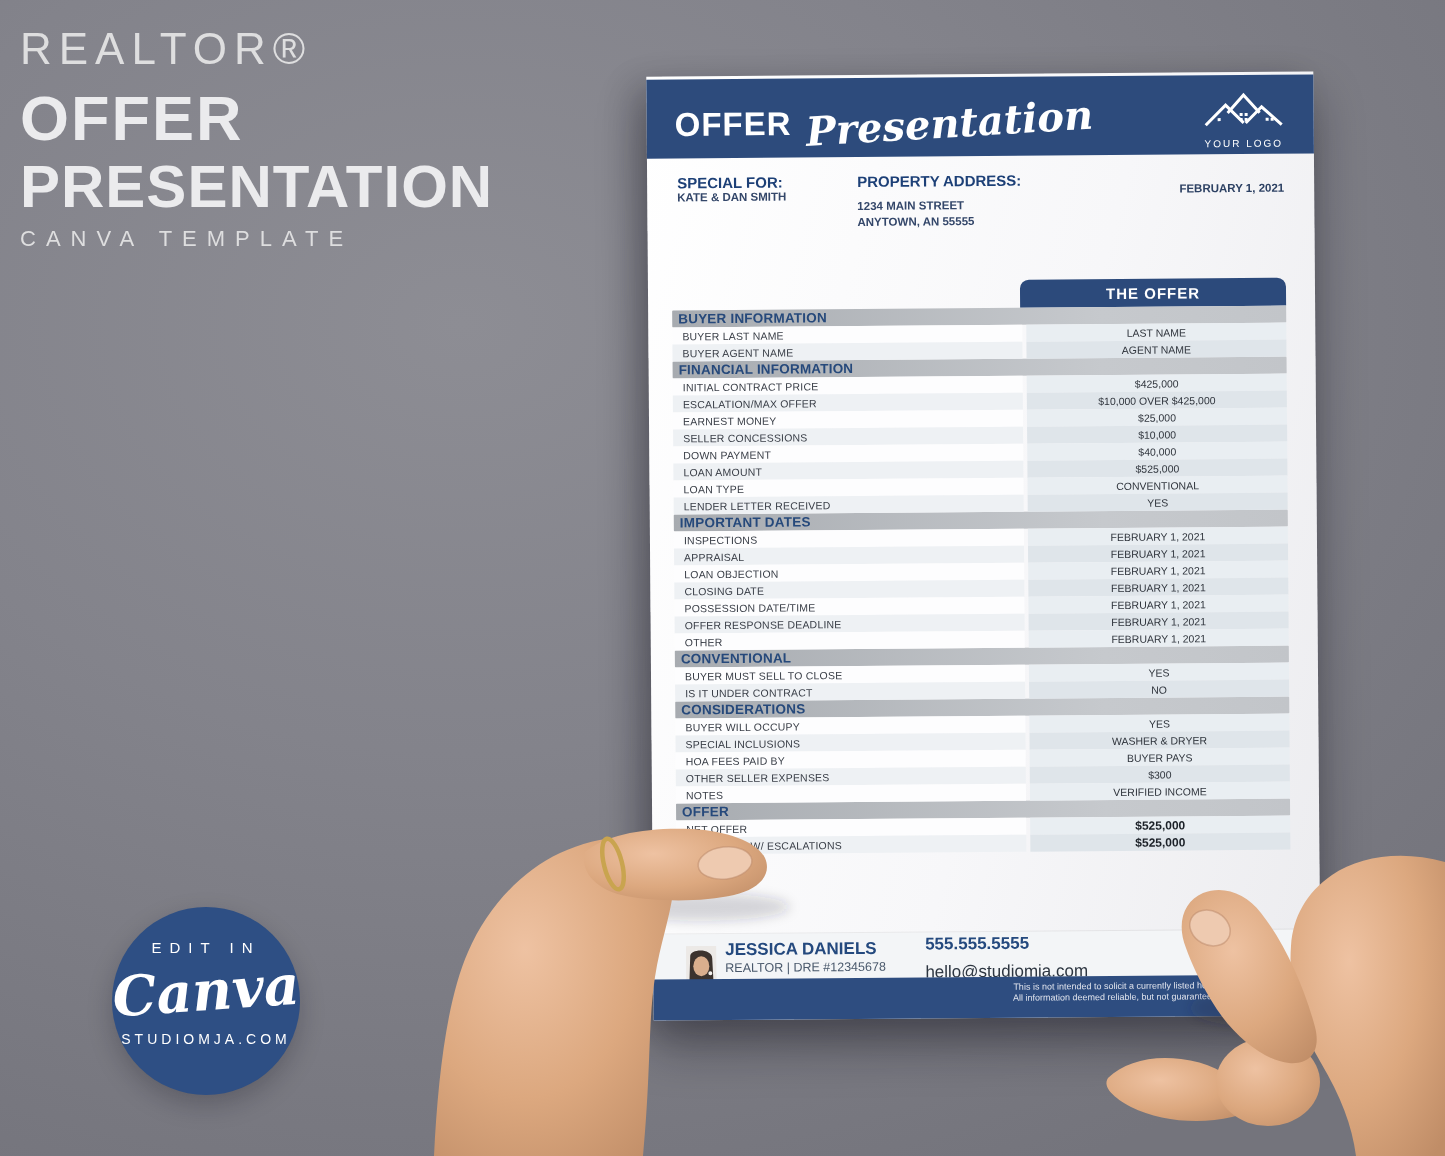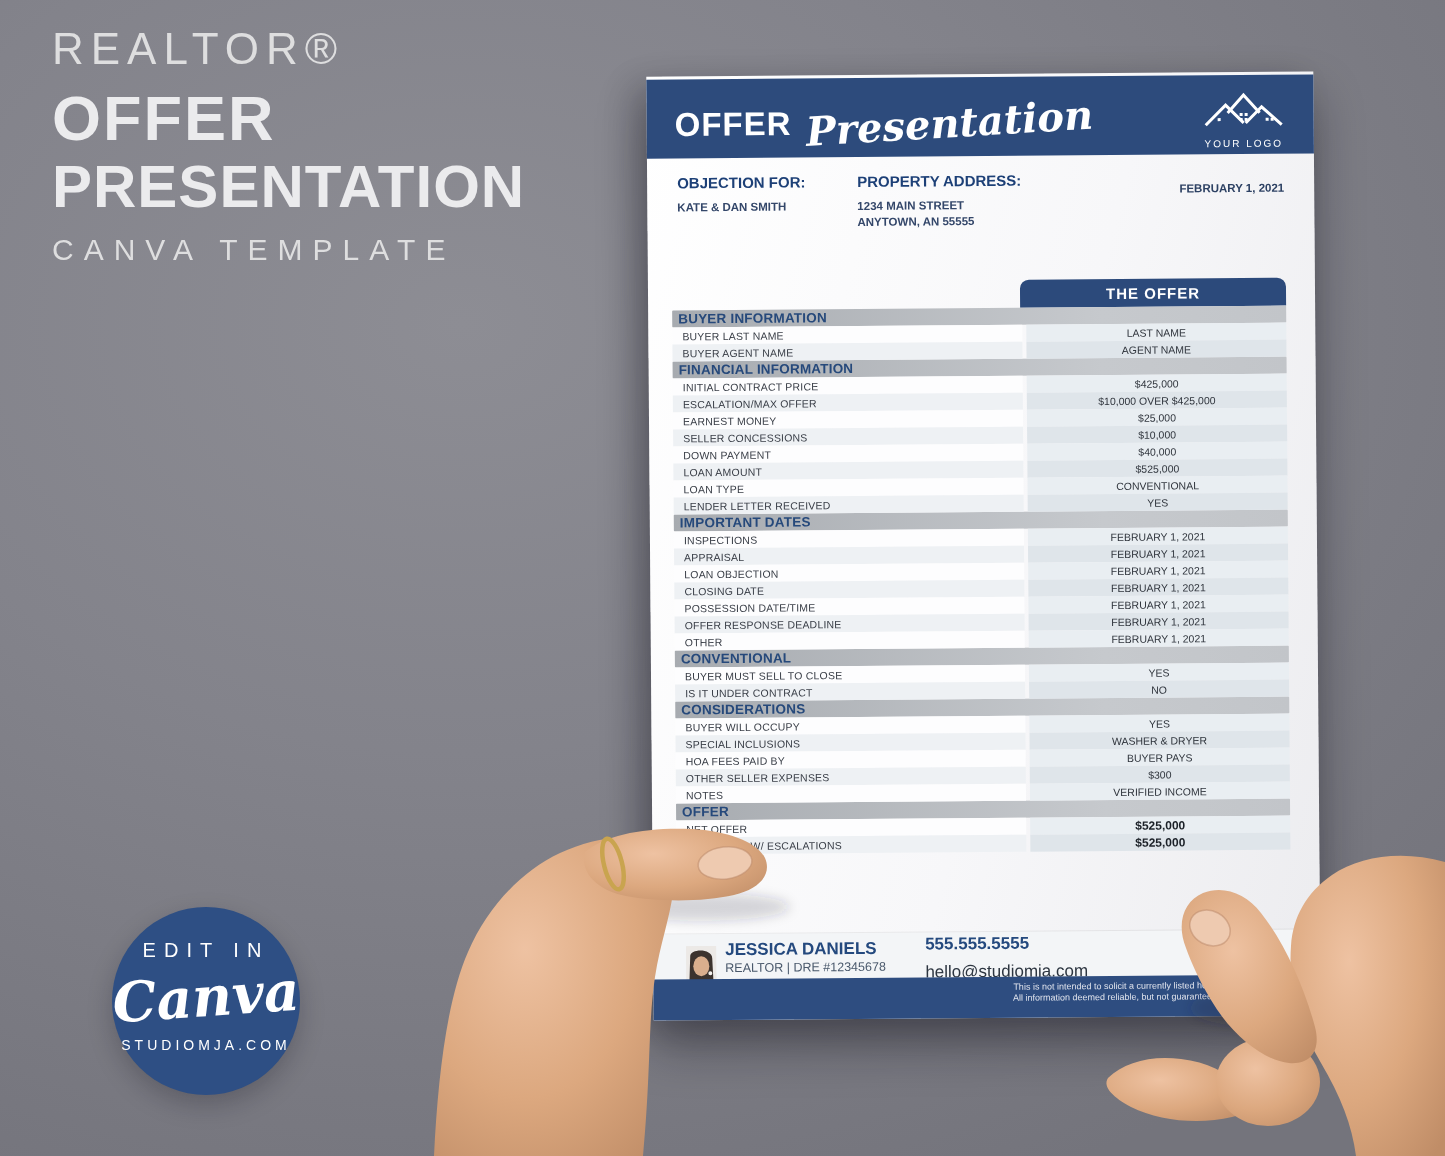--- a/index.html
+++ b/index.html
@@ -1,47 +1,47 @@
 <!DOCTYPE html>
 <html><head>
 <meta charset="utf-8">
 <style>
   html,body{margin:0;padding:0;background:#6e6e76;}
   #stage{position:relative;width:1445px;height:1156px;overflow:hidden;
     background:radial-gradient(1300px 950px at 32% 28%, #8d8d94 0%, #83838b 45%, #74747c 100%);
     font-family:"Liberation Sans", sans-serif;}
   
-  .promo{position:absolute;left:52px;top:24px;color:#e2e2e5;}
+  .promo{position:absolute;left:20px;top:24px;color:#e2e2e5;}
   .promo .brand{font-size:44px;font-weight:400;letter-spacing:7px;color:#dededf;}
   .promo .t1{font-size:63px;font-weight:800;letter-spacing:2px;margin-top:8px;color:#ebebed;}
   .promo .t2{font-size:60px;font-weight:800;letter-spacing:1px;margin-top:-2px;color:#ebebed;}
-  .promo .t3{font-size:30px;font-weight:400;letter-spacing:10px;margin-top:12px;color:#dededf;}
+  .promo .t3{font-size:22px;font-weight:400;letter-spacing:10px;margin-top:5px;color:#dededf;}
   
   .badge{position:absolute;left:112px;top:907px;width:188px;height:188px;border-radius:50%;
     background:#2e4f84;color:#fff;text-align:center;box-shadow:0 10px 25px rgba(20,20,30,.25);}
-  .badge .b1{margin-top:32px;font-size:20px;letter-spacing:8px;font-weight:400;}
+  .badge .b1{margin-top:32px;font-size:15px;letter-spacing:8px;font-weight:400;}
   .badge .b2{font-size:55px;font-family:"DejaVu Serif", cursive;font-style:italic;font-weight:700;
     margin-top:2px;transform:rotate(-4deg);}
   .badge .b3{font-size:14px;letter-spacing:4px;margin-top:8px;}
   
   .page{position:absolute;left:650px;top:74px;width:667px;height:944px;
     background:linear-gradient(105deg,#ffffff 0%,#f7f7f9 55%,#ececef 100%);
     transform:rotate(-0.45deg);box-shadow:0 26px 48px rgba(15,15,25,.40), -14px 8px 30px rgba(15,15,25,.18);}
   .hdr{position:absolute;left:0;top:3px;width:100%;height:79px;background:#2d4b7c;}
   .hdr-title{position:absolute;left:28px;top:22px;color:#fff;white-space:nowrap;}
   .hdr-title .big{font-size:33px;font-weight:800;letter-spacing:1px;vertical-align:middle;}
   .hdr-title .script{font-size:40px;font-family:"DejaVu Serif", cursive;font-style:italic;font-weight:700;
     margin-left:10px;vertical-align:middle;display:inline-block;transform:rotate(-3deg);}
   .logo{position:absolute;right:30px;top:16px;width:80px;text-align:center;color:#fff;}
   .logo .cap{font-size:10px;letter-spacing:2px;margin-top:1px;}
   
   .meta-label{font-size:15px;font-weight:800;color:#1d4077;}
   .meta-val{font-size:11.5px;font-weight:700;color:#34476a;}
   .prepared{position:absolute;left:30px;top:98px;}
-  .prepared .meta-val{margin-top:10px;}
+  .prepared .meta-val{}
   .address{position:absolute;left:210px;top:98px;}
   .address .meta-val{margin-top:8px;line-height:16px;}
   .docdate{position:absolute;right:30px;top:110px;font-size:11.5px;font-weight:700;color:#2d4163;}
   
   .table{position:absolute;left:24px;top:206px;width:614px;}
   .colhead{position:absolute;right:0;top:0;width:266px;height:28px;background:#2c4a7b;
     border-radius:9px 9px 0 0;color:#fff;font-size:15px;font-weight:800;letter-spacing:1px;
     display:flex;align-items:center;justify-content:center;}
   .rows{position:absolute;left:0;top:28px;width:614px;}
   .trow{display:flex;height:17px;}
@@ -107,21 +107,21 @@
             <rect x="62" y="27" width="3" height="3"></rect>
               <rect x="67" y="27" width="3" height="3"></rect>
             <rect x="14" y="27" width="3" height="3"></rect>
           </g>
         </svg>
         <div class="cap">YOUR LOGO</div>
       </div>
     </div>
 
     <div class="prepared">
-      <div class="meta-label">OBJECTION FOR:</div>
+      <div class="meta-label">SPECIAL FOR:</div>
       <div class="meta-val">KATE &amp; DAN SMITH</div>
     </div>
     <div class="address">
       <div class="meta-label">PROPERTY ADDRESS:</div>
       <div class="meta-val">
         <div>1234 MAIN STREET</div>
         <div>ANYTOWN, AN 55555</div>
       </div>
     </div>
     <div class="docdate">FEBRUARY 1, 2021</div>

